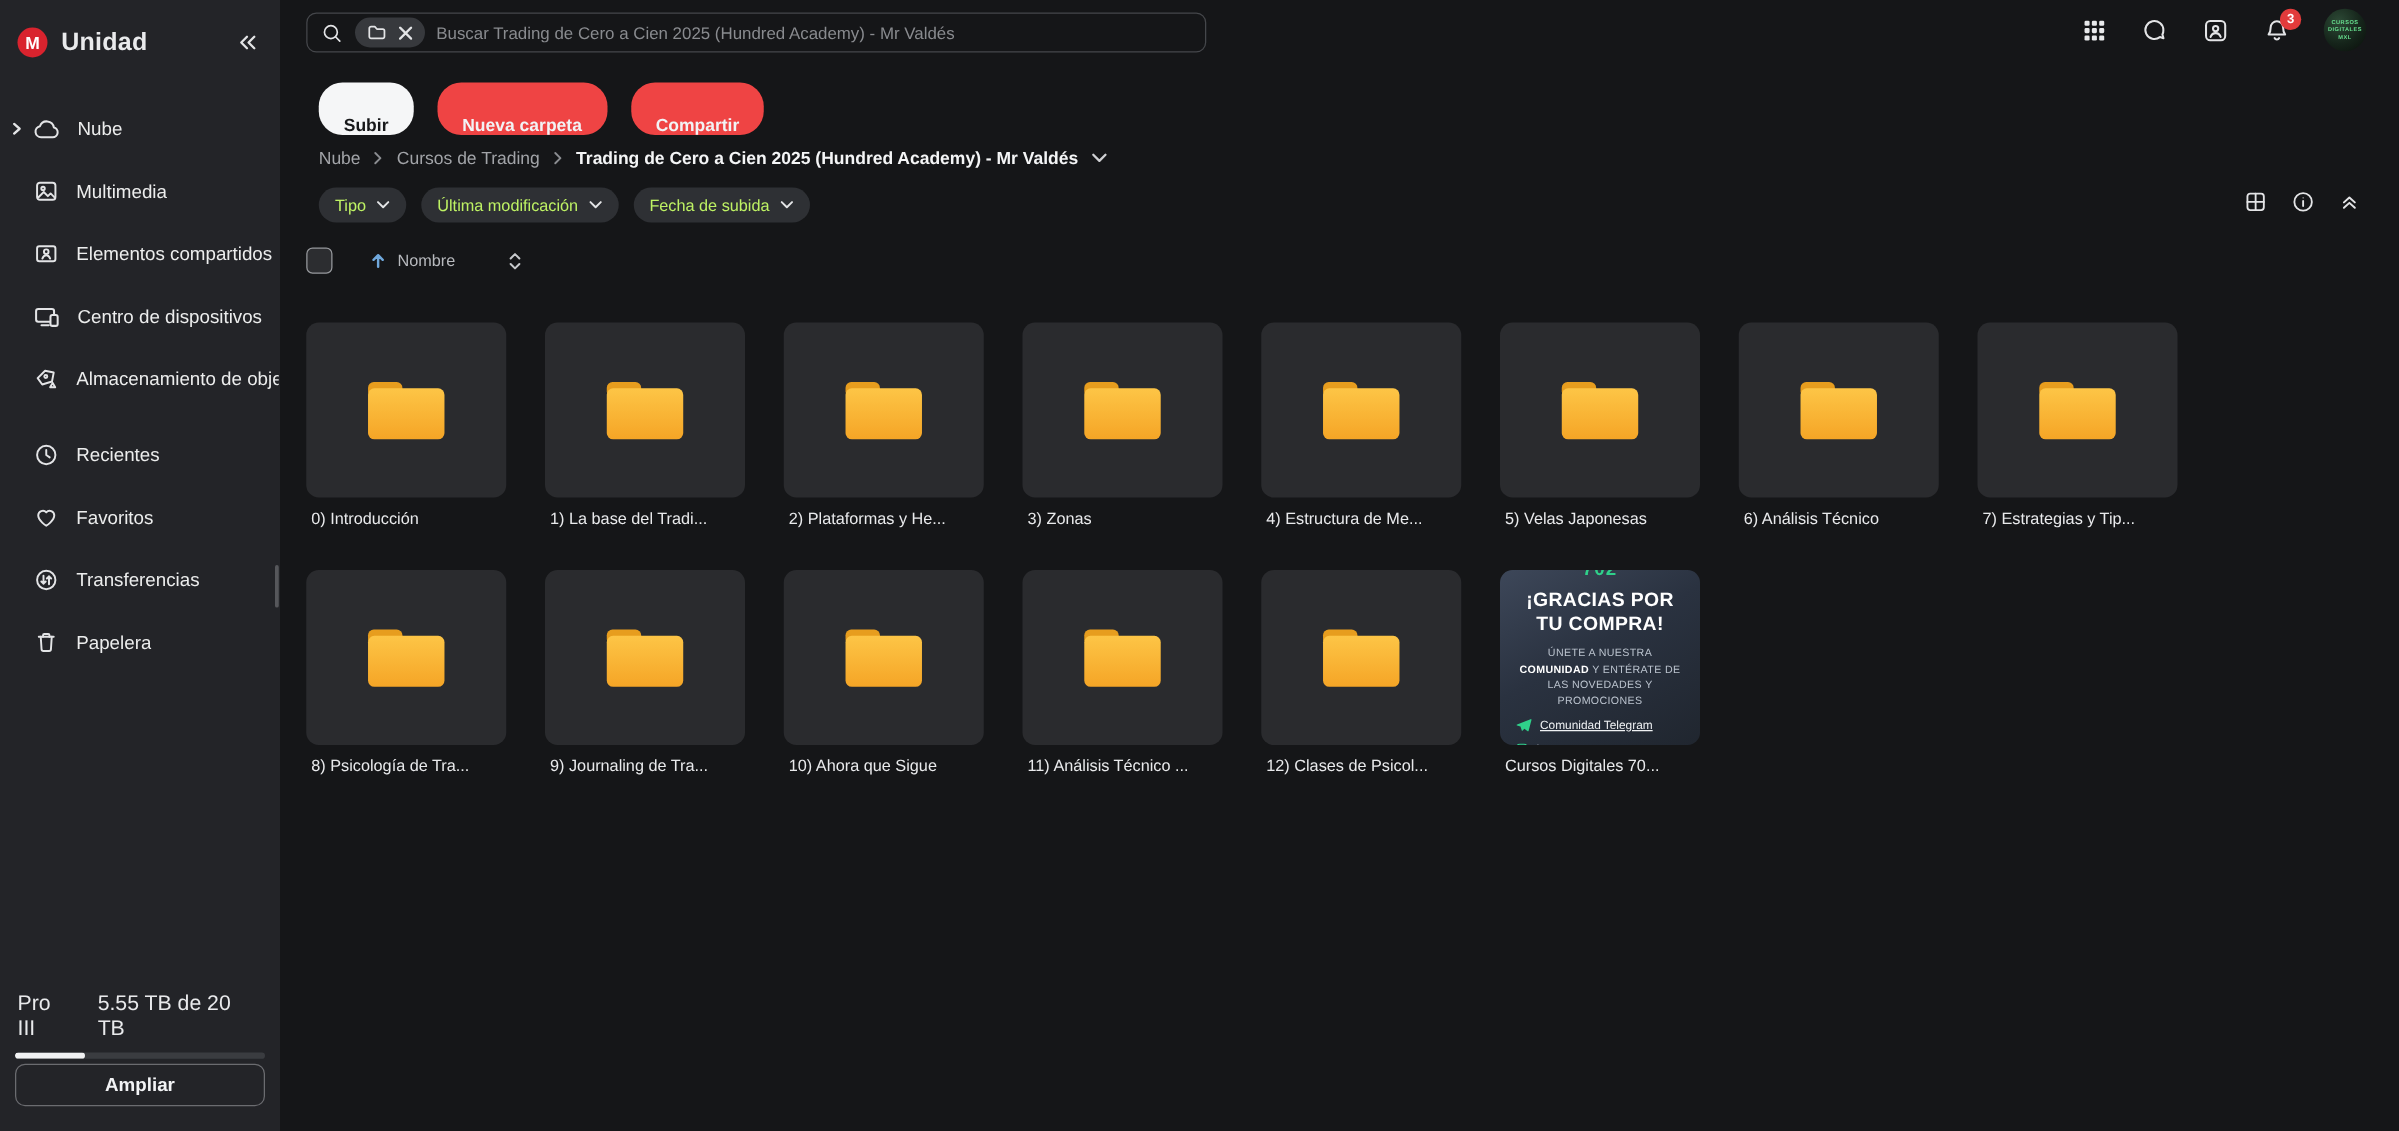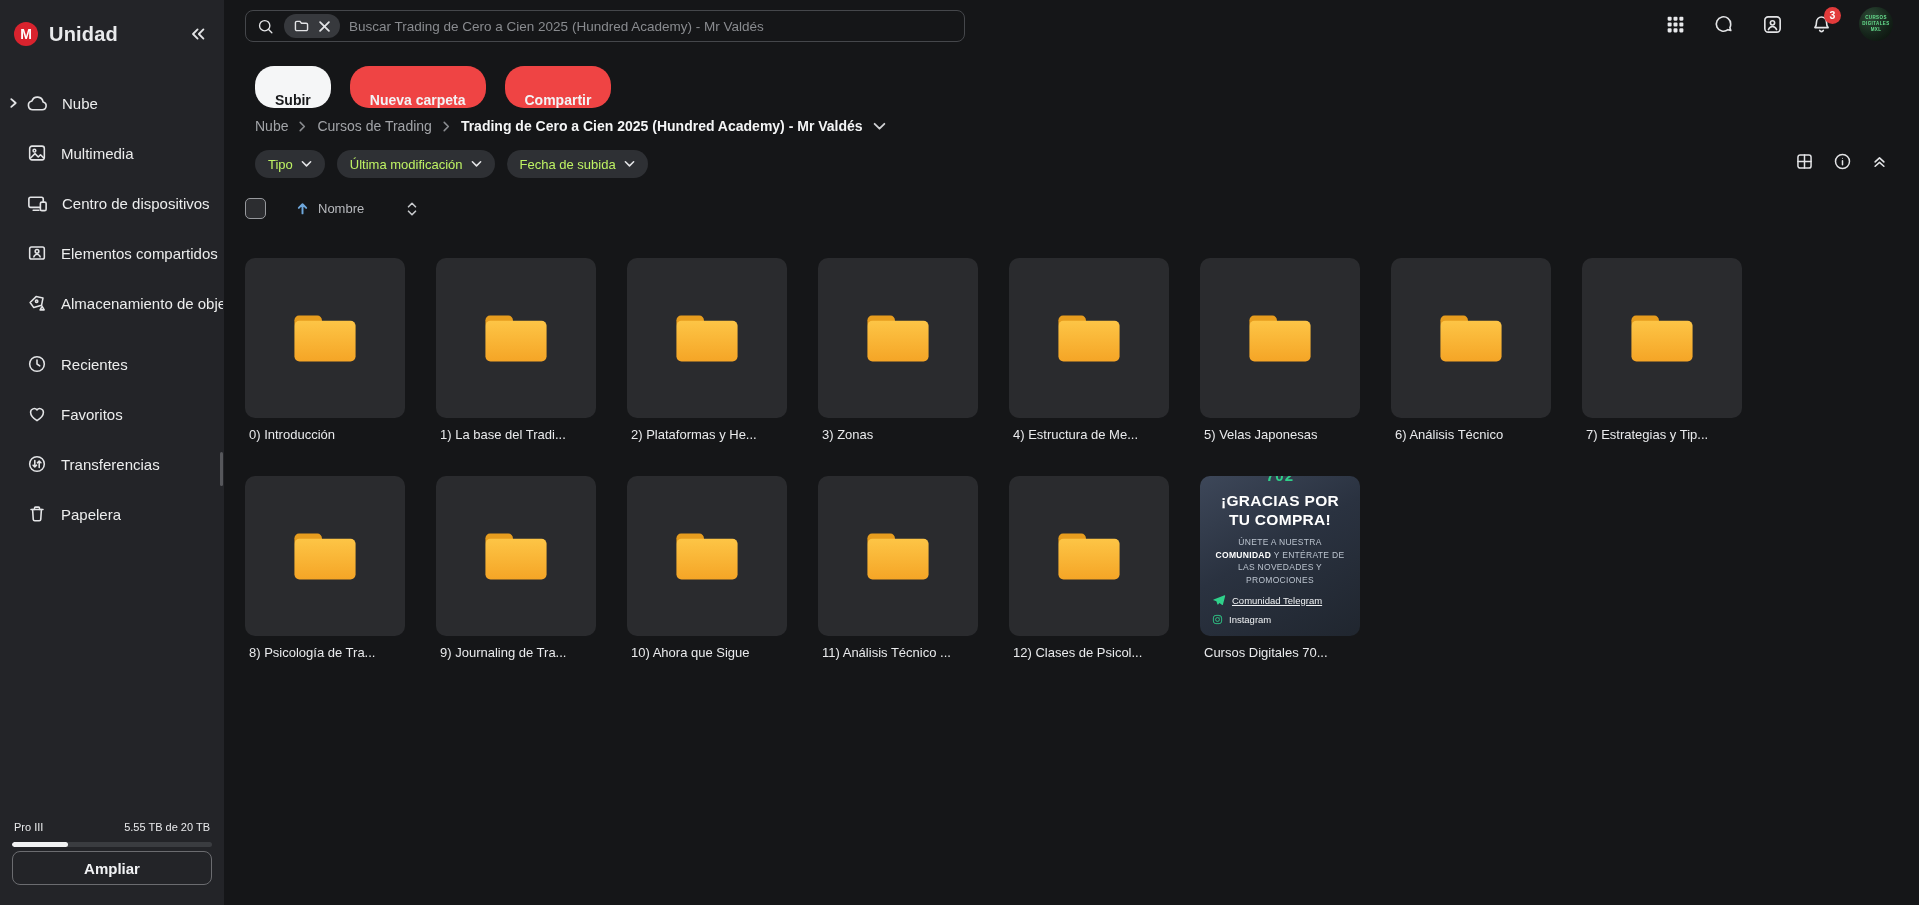--- a/index.html
+++ b/index.html
@@ -35,21 +35,21 @@
   .nav-item .nav-label {
     font-size:15px; color:#eceded; white-space:nowrap;
     max-width:162px; overflow:hidden;
   }
   .nav-gap { height:11px; }
   .side-scrollthumb {
     position:absolute; right:1px; top:452px; width:3px; height:34px;
     border-radius:2px; background:#56575b;
   }
   .side-bottom { margin-top:auto; padding:0 12px 20px 12px; }
-  .plan-row { display:flex; justify-content:space-between; align-items:flex-end; font-size:11px; padding:0 2px; }
+  .plan-row { display:flex; justify-content:space-between; align-items:flex-end; font-size:17px; padding:0 2px; }
   .plan-name { color:#e9eaec; }
   .plan-usage { color:#e9eaec;padding-left:19px; }
   .progress-track {
     margin-top:9px; height:5px; border-radius:3px; background:#3a3c40; overflow:hidden;
   }
   .progress-fill { height:100%; background:#f1f2f3; border-radius:3px; }
   .upgrade-btn {
     margin-top:4px; height:34px; border:1px solid #6b6c70; border-radius:8px;
     display:flex; align-items:center; justify-content:center;
     font-size:15px; font-weight:bold; color:#f2f3f5; cursor:pointer; background:transparent;
@@ -131,21 +131,21 @@
   .unfold { margin-left:42px; cursor:pointer; }
 
   
   .file-grid {
     position:absolute; left:21px; top:258px;
     display:grid; grid-template-columns:repeat(8,160px);
     column-gap:31px; row-gap:34px;
   }
   .grid-item { width:160px; cursor:pointer; }
   .tile {
-    width:160px; height:160px; background:#2a2b2e; border-radius:10px;
+    width:160px; height:140px; background:#2a2b2e; border-radius:10px;
     display:flex; align-items:center; justify-content:center;
   }
   .tile-label {
     margin-top:9px; font-size:13px; color:#e9eaec;
     white-space:nowrap; overflow:hidden; padding-left:4px;
   }
   .image-tile {
     display:block; overflow:hidden; position:relative;
     background:linear-gradient(150deg,#3d4759 0%, #2a3240 45%, #20262f 100%);
     text-align:center;
@@ -201,35 +201,35 @@
     <div class="nav-item">
       <svg class="ico" width="22" height="22" viewBox="0 0 24 24">
         <rect x="4" y="4.5" width="16" height="15" rx="2.5"></rect>
         <circle cx="9.2" cy="9.5" r="1.5"></circle>
         <path d="M5 17.5l4.8-4.8 3.6 3.6 2.4-2.4 3.2 3.2"></path>
       </svg>
       <span class="nav-label">Multimedia</span>
     </div>
 
     <div class="nav-item">
+      <svg class="ico" width="22" height="22" viewBox="0 0 24 24">
+        <rect x="4" y="5.5" width="16" height="13" rx="2"></rect>
+        <circle cx="12" cy="10.2" r="2"></circle>
+        <path d="M8.6 16.2c.7-1.9 1.9-2.9 3.4-2.9s2.7 1 3.4 2.9"></path>
+      </svg>
+      <span class="nav-label">Elementos compartidos</span>
+    </div>
+
+    <div class="nav-item">
       <svg class="ico" width="23" height="23" viewBox="0 0 24 24">
         <rect x="3" y="5.5" width="15" height="10.5" rx="1.8"></rect>
         <path d="M7.5 19h6"></path>
         <rect x="15" y="10.5" width="6" height="9" rx="1.6" fill="#232428"></rect>
       </svg>
       <span class="nav-label">Centro de dispositivos</span>
-    </div>
-
-    <div class="nav-item">
-      <svg class="ico" width="22" height="22" viewBox="0 0 24 24">
-        <rect x="4" y="5.5" width="16" height="13" rx="2"></rect>
-        <circle cx="12" cy="10.2" r="2"></circle>
-        <path d="M8.6 16.2c.7-1.9 1.9-2.9 3.4-2.9s2.7 1 3.4 2.9"></path>
-      </svg>
-      <span class="nav-label">Elementos compartidos</span>
     </div>
 
     <div class="nav-item">
       <svg class="ico" width="22" height="22" viewBox="0 0 24 24">
         <path d="M4.5 11.5L11 5l7.5 1.6L17 14.4 8.5 17z"></path>
         <circle cx="11.6" cy="10" r="1.3"></circle>
         <path d="M17.6 15.6l2.2 3.9h-4.4z"></path>
       </svg>
       <span class="nav-label">Almacenamiento de objetos</span>
     </div>

